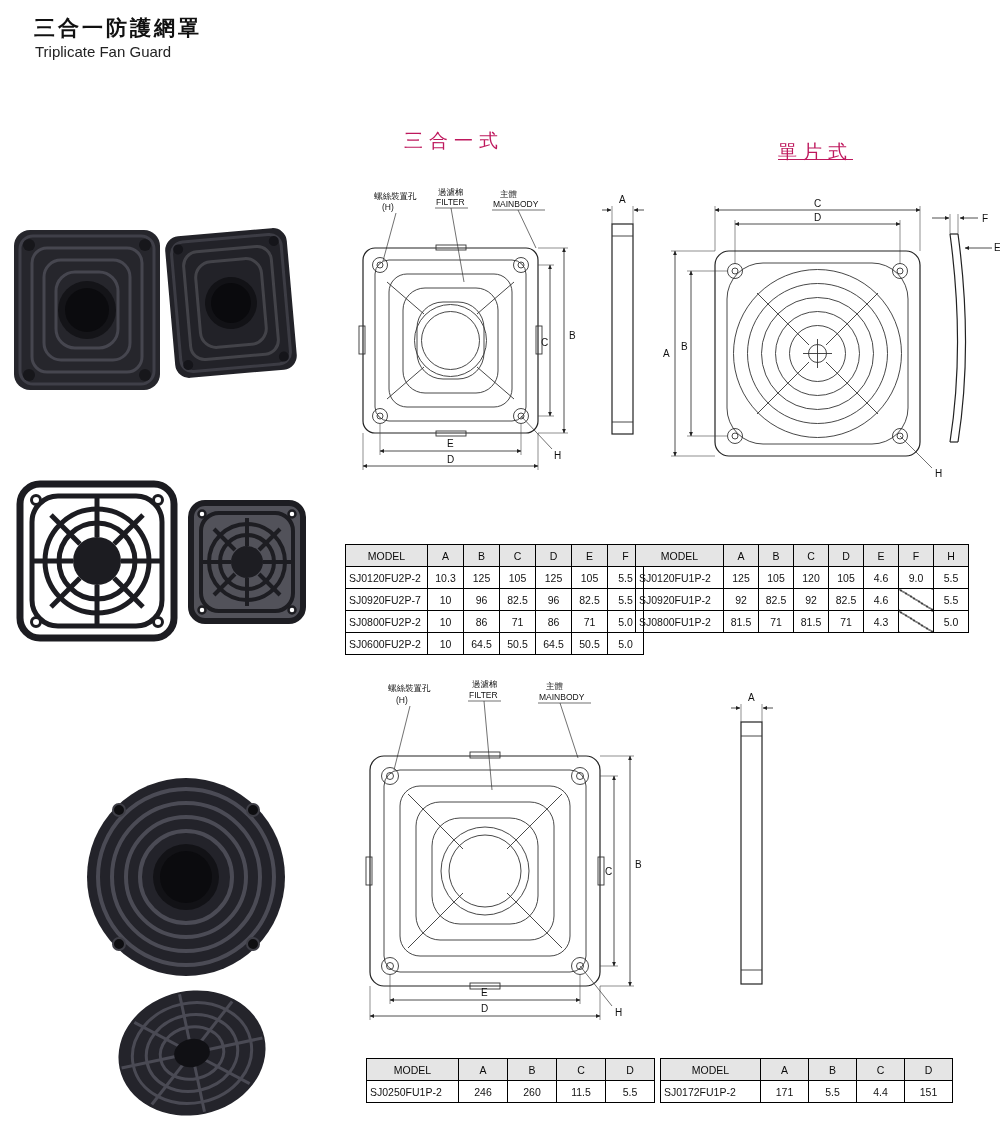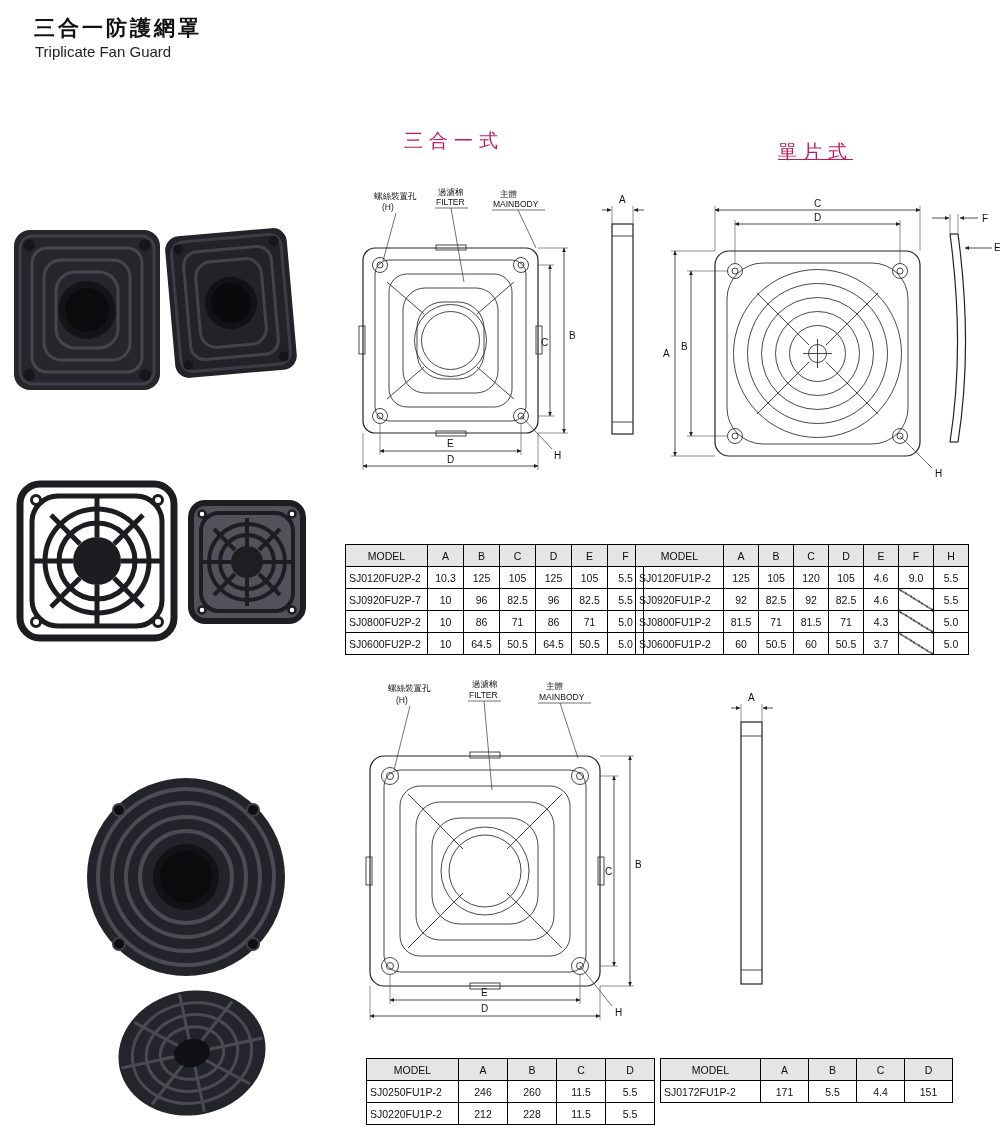--- a/index.html
+++ b/index.html
@@ -454,57 +454,40 @@
         <tr>
           <td class="model-cell">SJ0800FU1P-2</td>
           <td>81.5</td>
           <td>71</td>
           <td>81.5</td>
           <td>71</td>
           <td>4.3</td>
           <td class="na"></td>
           <td>5.0</td>
         </tr>
-        <tr>
-          <td class="model-cell">SJ0600FU1P-2</td>
-          <td>60</td>
-          <td>50.5</td>
-          <td>60</td>
-          <td>50.5</td>
-          <td>3.7</td>
-          <td class="na"></td>
-          <td>5.0</td>
-        </tr>
       </tbody>
     </table>
   <table class="spec-table t3">
       <thead>
         <tr>
           <th>MODEL</th>
           <th>A</th>
           <th>B</th>
           <th>C</th>
           <th>D</th>
         </tr>
       </thead>
       <tbody>
         <tr>
           <td class="model-cell">SJ0250FU1P-2</td>
           <td>246</td>
           <td>260</td>
           <td>11.5</td>
           <td>5.5</td>
         </tr>
-        <tr>
-          <td class="model-cell">SJ0220FU1P-2</td>
-          <td>212</td>
-          <td>228</td>
-          <td>11.5</td>
-          <td>5.5</td>
-        </tr>
       </tbody>
     </table>
   <table class="spec-table t4">
       <thead>
         <tr>
           <th>MODEL</th>
           <th>A</th>
           <th>B</th>
           <th>C</th>
           <th>D</th>

